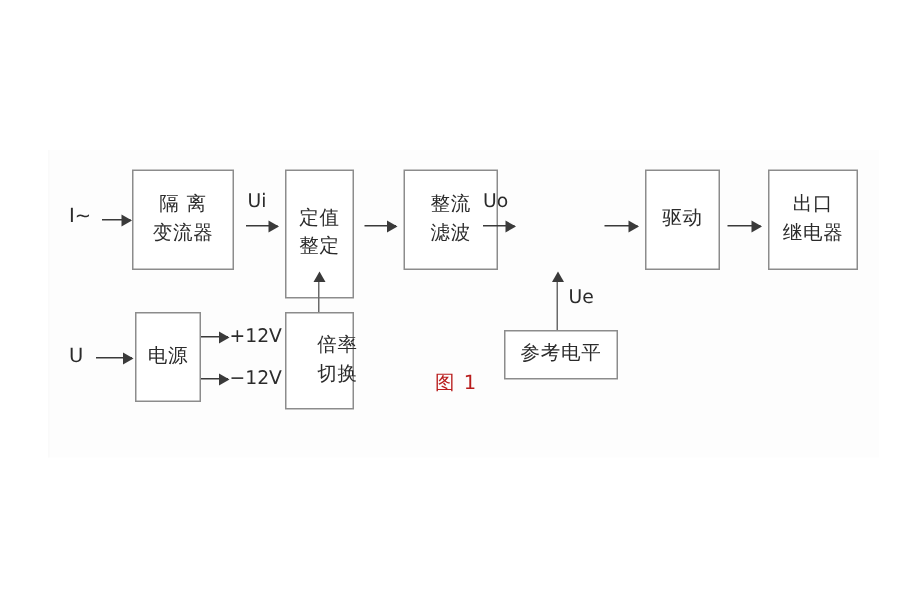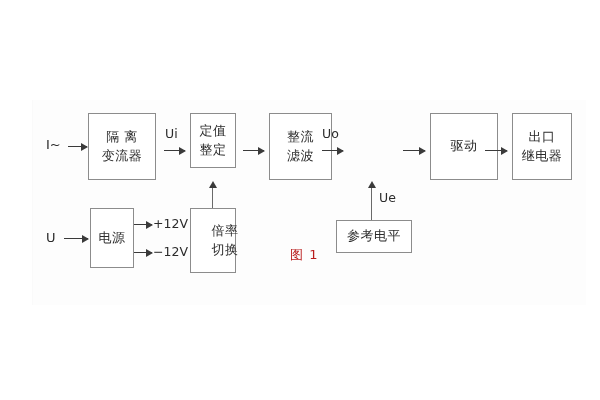--- a/index.html
+++ b/index.html
@@ -95,39 +95,39 @@
   <div class="harrow" style="left:68px; top:146px; width:19px;"></div>
 
   <div class="box" style="left:88px; top:113px; width:68px; height:67px;">
     <span class="ln">隔 离</span>
     <span class="ln">变流器</span>
   </div>
 
   <div class="lbl lbl-sm" style="left:165px; top:126px;">Ui</div>
   <div class="harrow" style="left:164px; top:150px; width:21px;"></div>
 
-  <div class="box" style="left:190px; top:113px; width:46px; height:55px;">
+  <div class="box" style="left:190px; top:113px; width:46px; height:86px;">
     <span class="ln">定值</span>
     <span class="ln">整定</span>
   </div>
 
   <div class="harrow" style="left:243px; top:150px; width:21px;"></div>
 
   <div class="box" style="left:269px; top:113px; width:63px; height:67px;">
     <span class="ln">整流</span>
     <span class="ln">滤波</span>
   </div>
 
   <div class="lbl lbl-sm" style="left:322px; top:126px;">Uo</div>
   <div class="harrow" style="left:322px; top:150px; width:21px;"></div>
 
 
   <div class="harrow" style="left:403px; top:150px; width:22px;"></div>
 
-  <div class="box" style="left:430px; top:113px; width:68px; height:67px;">
+  <div class="box" style="left:430px; top:113px; width:50px; height:67px;">
     <span class="ln">驱动</span>
   </div>
 
   <div class="harrow" style="left:485px; top:150px; width:22px;"></div>
 
   <div class="box" style="left:512px; top:113px; width:60px; height:67px;">
     <span class="ln">出口</span>
     <span class="ln">继电器</span>
   </div>
 

